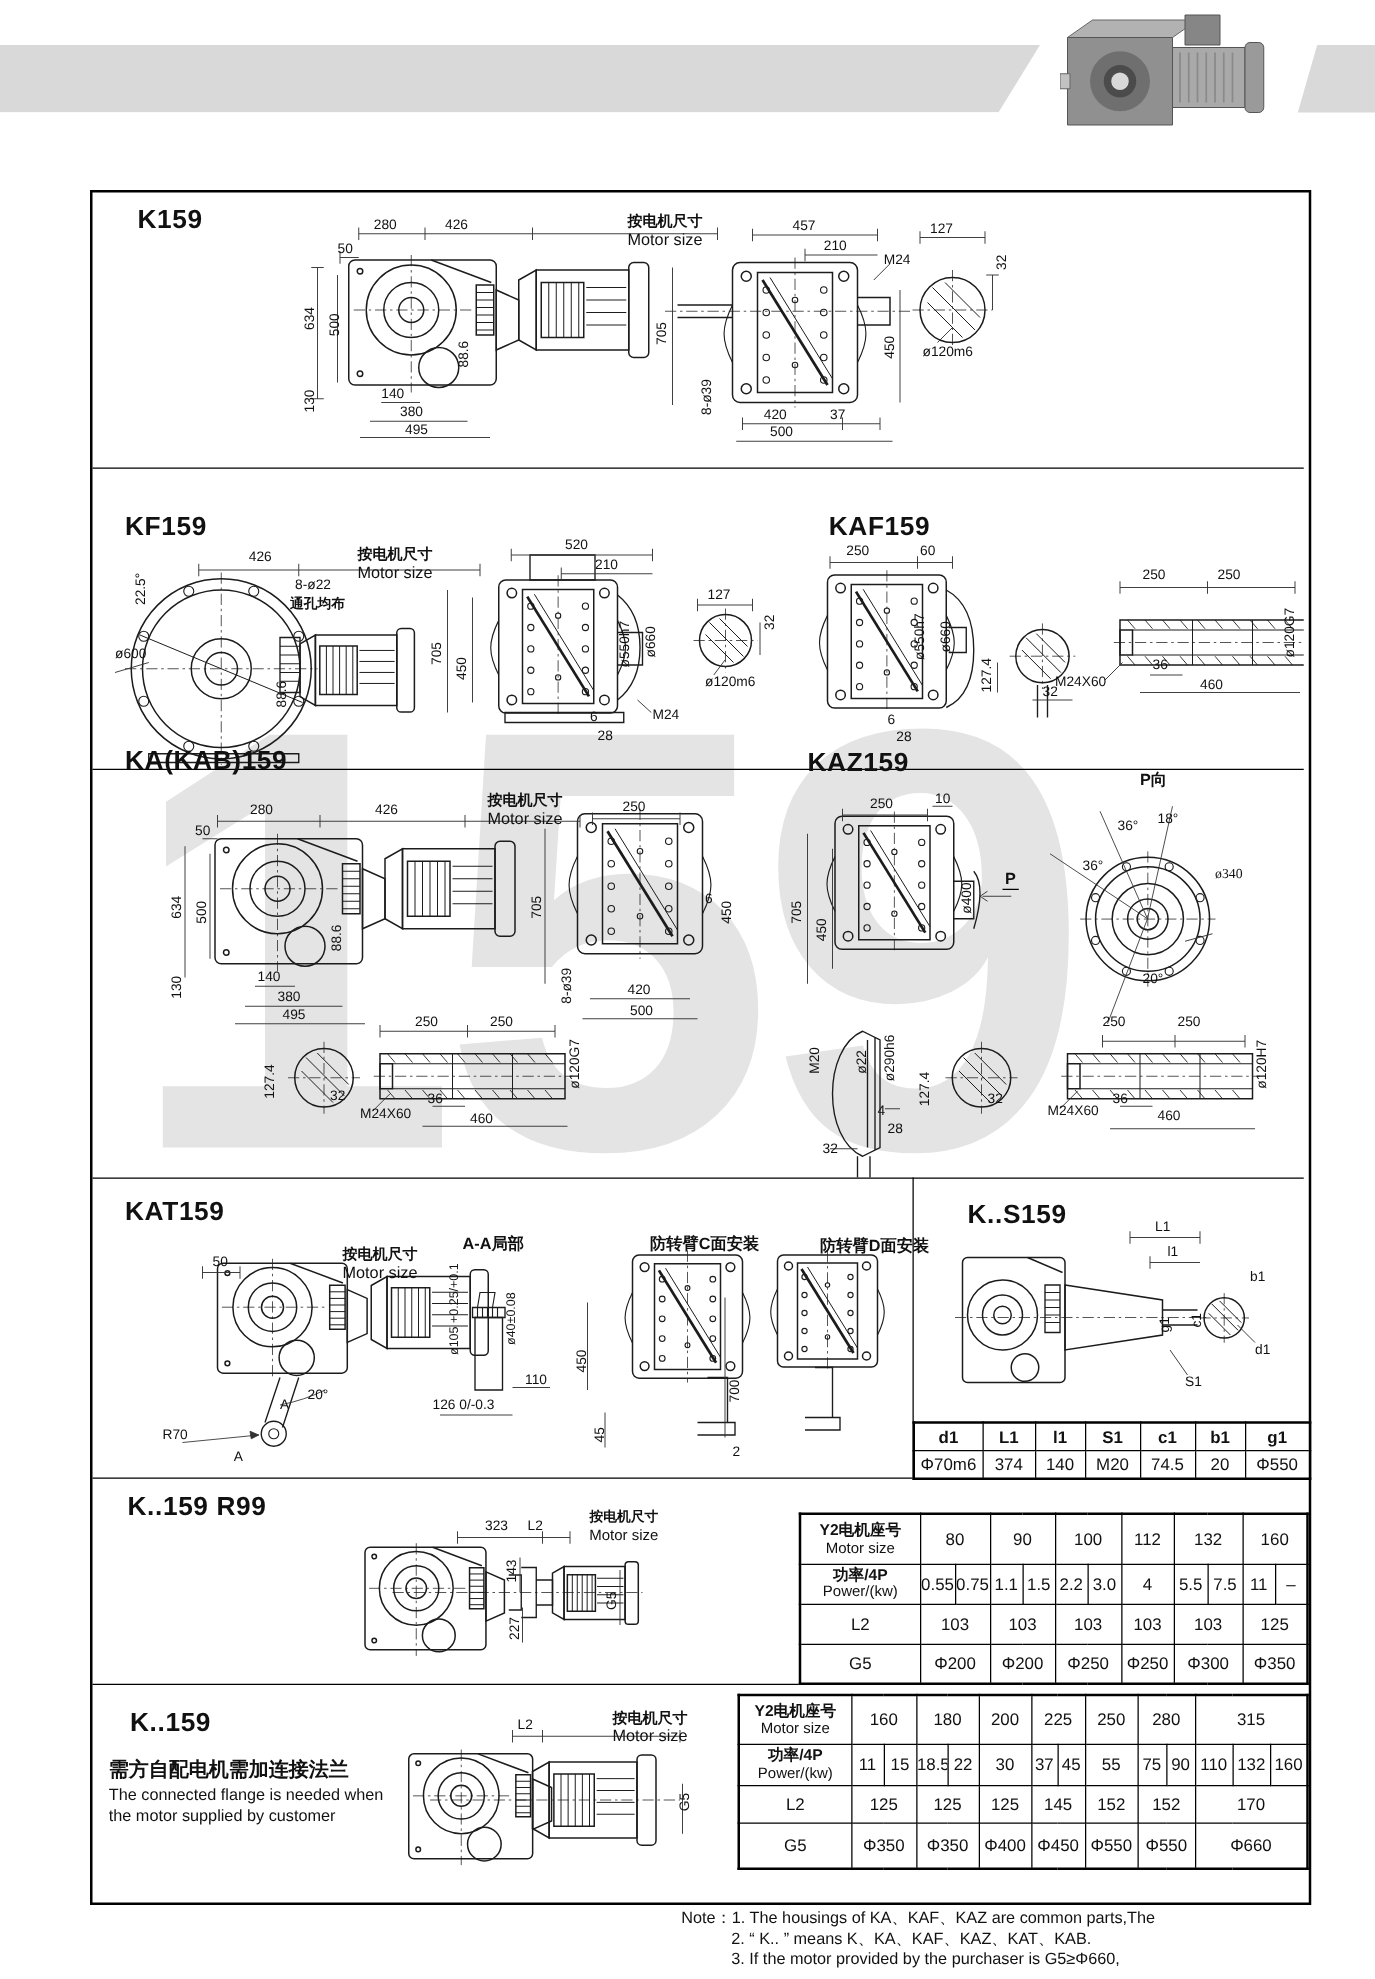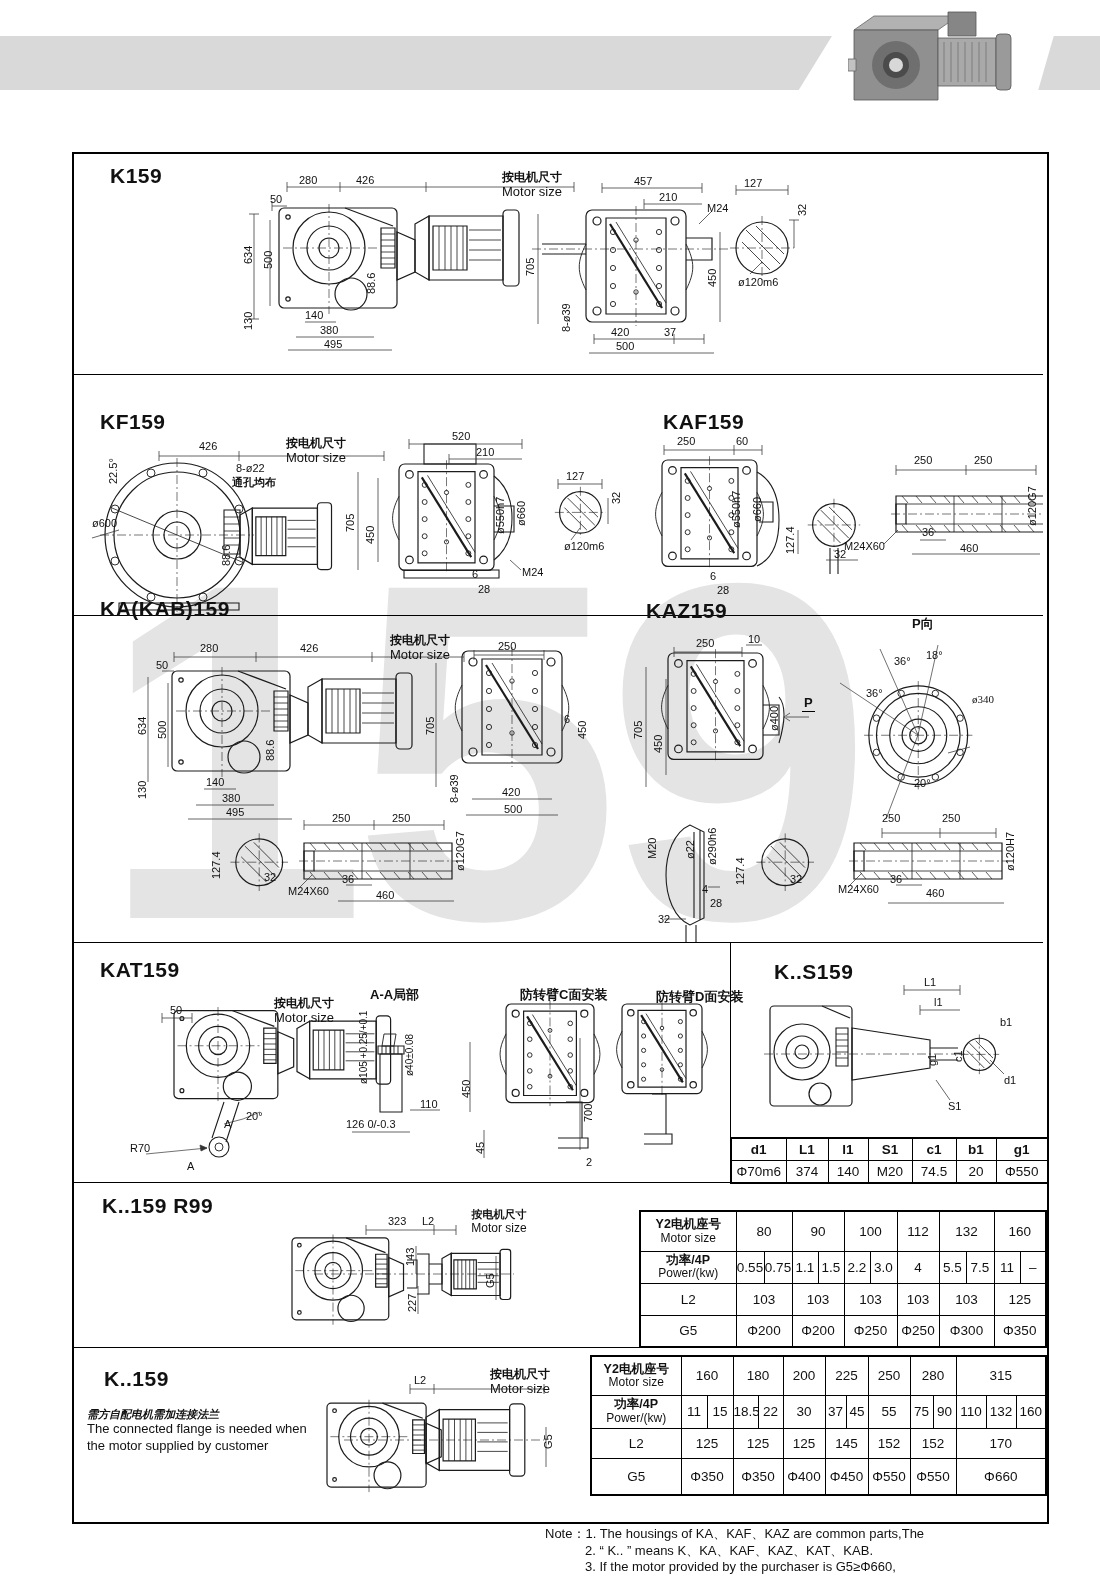--- a/index.html
+++ b/index.html
@@ -33,21 +33,21 @@
   td{border:1px solid #000;text-align:center;vertical-align:middle;font-size:13.5px;padding:0;overflow:hidden;}
   table{border:2px solid #000;}
   .rl .c1{display:block;font-weight:700;font-size:12.5px;line-height:1.15;}
   .rl .e1{display:block;font-size:12px;line-height:1.15;}
   
   .notes{position:absolute;z-index:2;}
   .notes div{white-space:nowrap;}
   .ncn{font-size:13.5px;font-weight:700;line-height:19px;}
   .nen{font-size:13px;line-height:16.5px;}
   .flnote{position:absolute;z-index:2;font-size:13px;line-height:1.3;}
-  .flnote .b{font-weight:700;font-size:11px;font-style:italic;}
+  .flnote .b{font-weight:700;font-size:16px;}
   .stroke, svg g, svg path, svg rect, svg circle, svg line{vector-effect:non-scaling-stroke;}
 </style>
 </head>
 <body>
 
 <div id="page">
 
   <svg width="0" height="0" style="position:absolute" aria-hidden="true">
     <defs>
       <g id="sym-gbx" fill="none" stroke="#1c1c1c" stroke-width="1.2">

